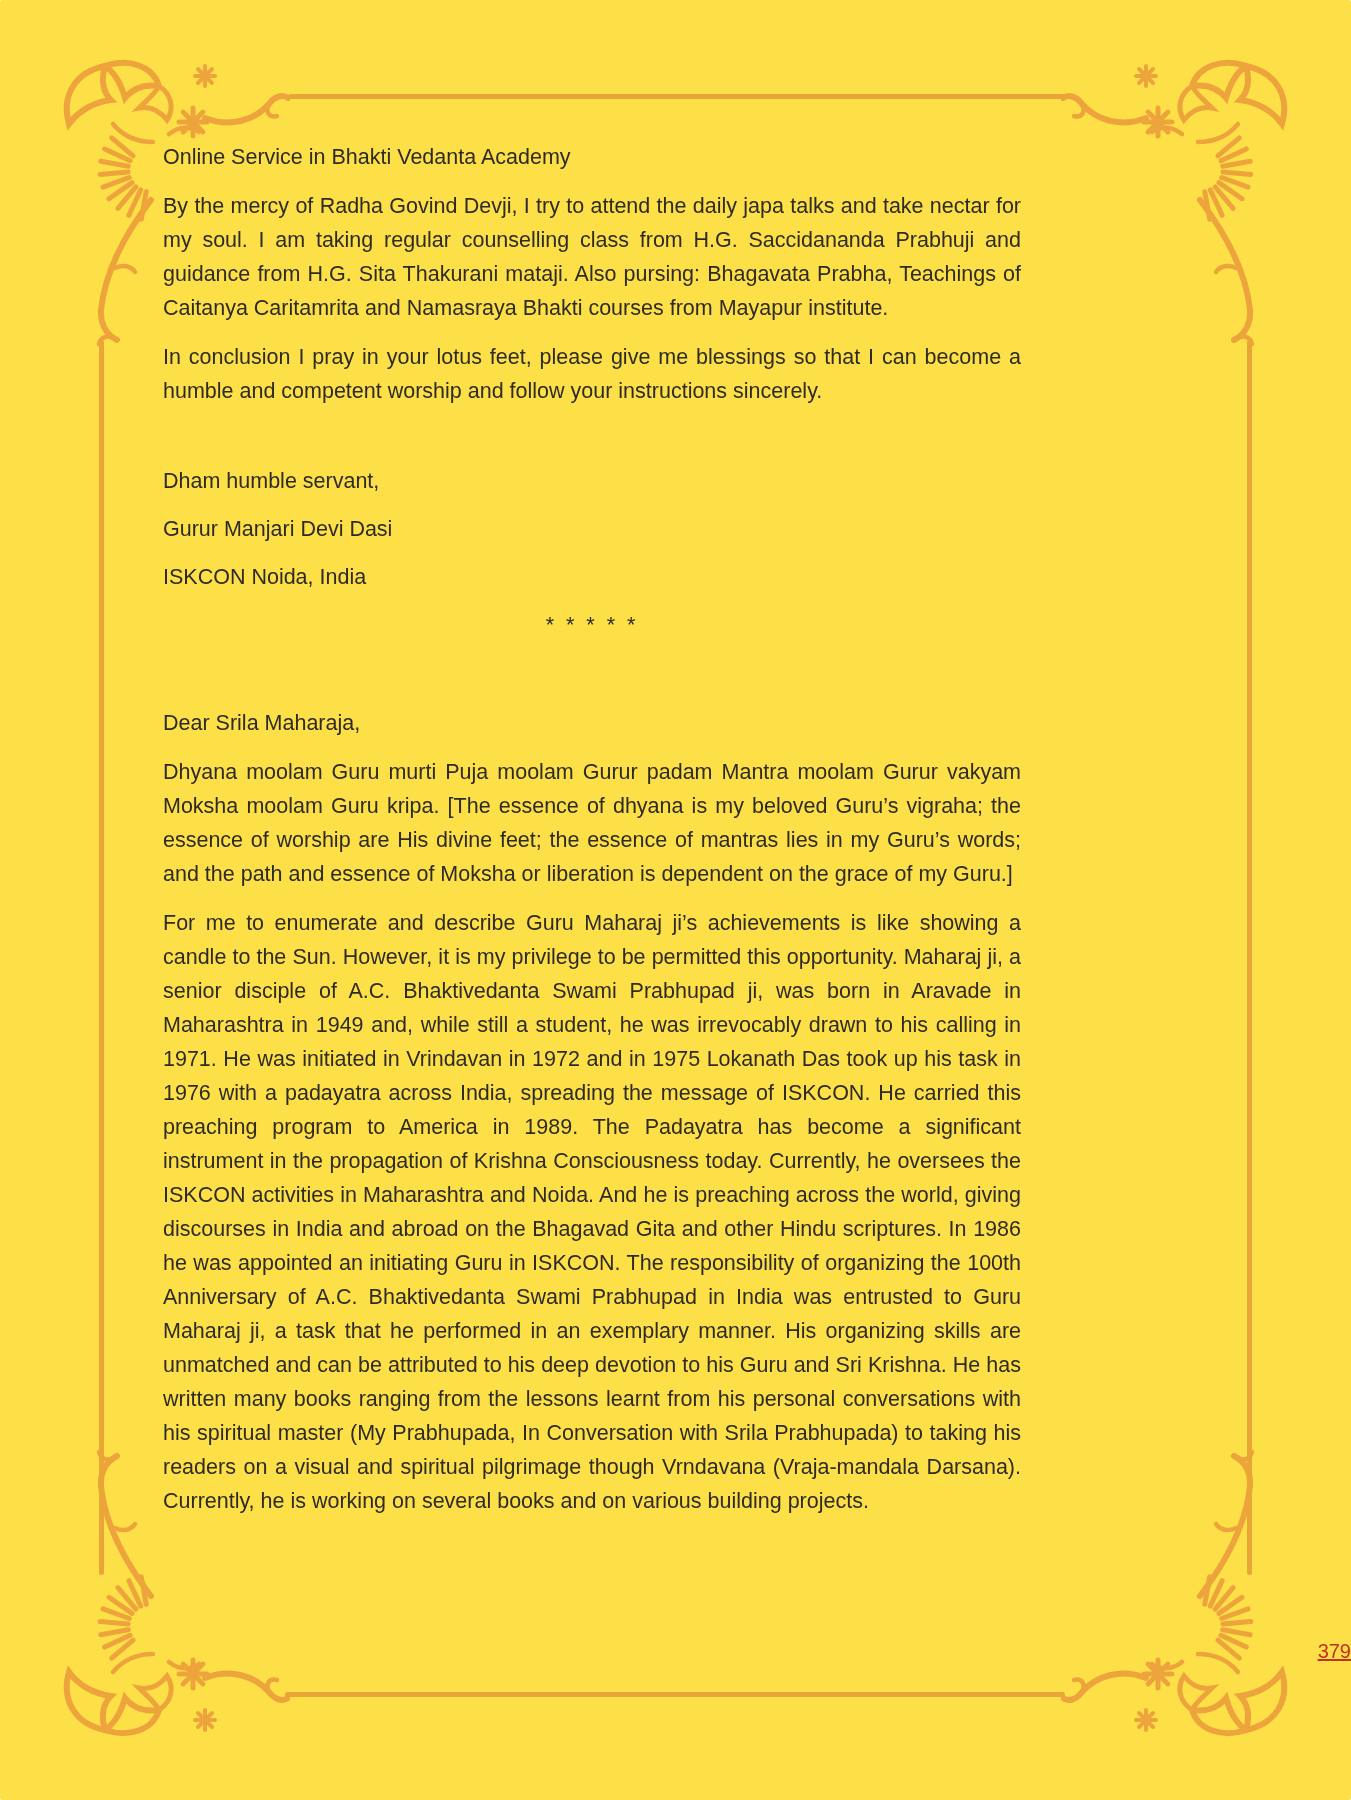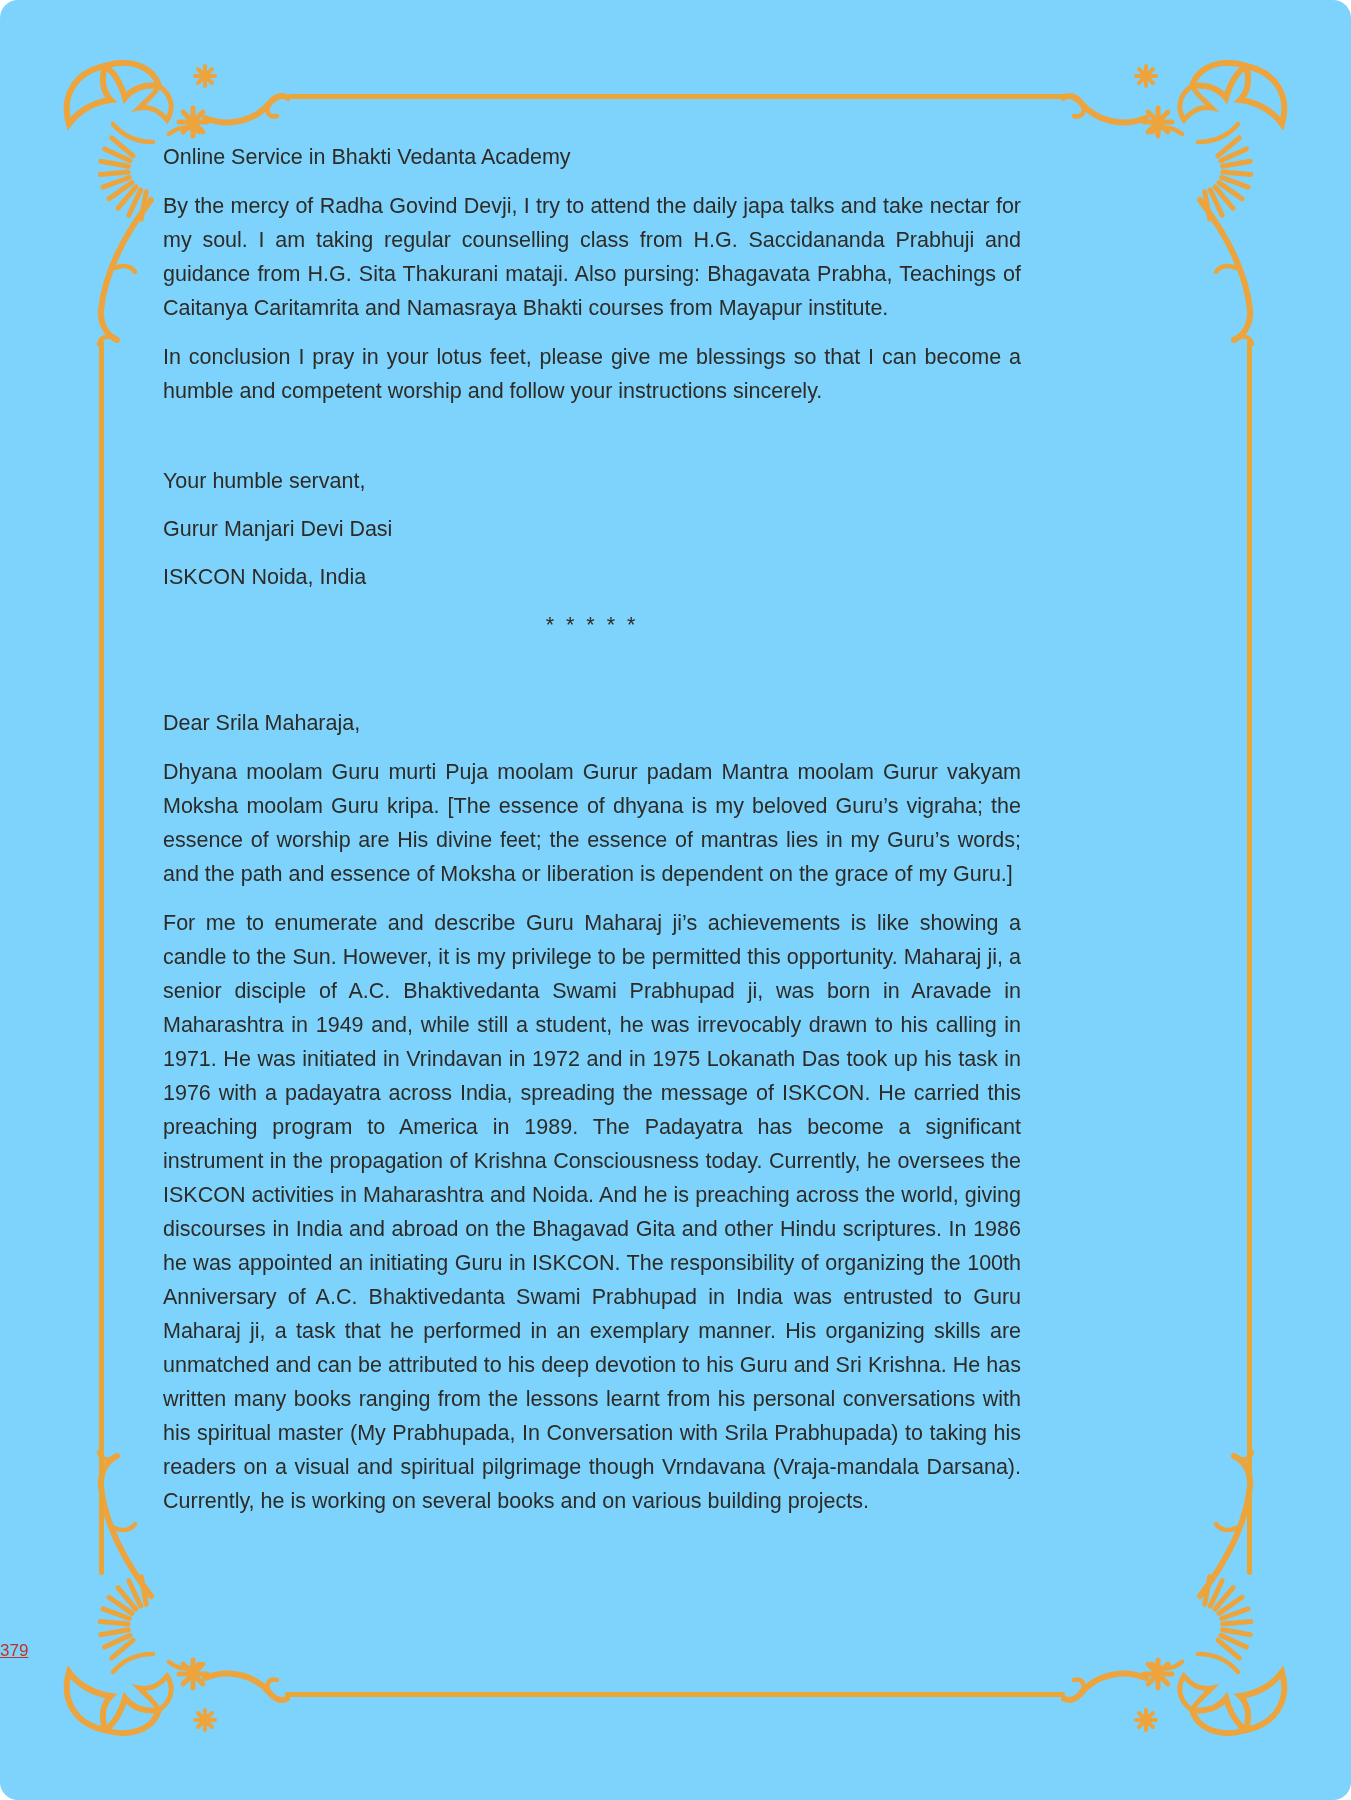--- a/index.html
+++ b/index.html
@@ -1,21 +1,21 @@
 <!DOCTYPE html>
 <html><head>
 <meta charset="utf-8">
 <style>
   html, body { margin: 0; padding: 0; background: #ffffff; }
   body { width: 1351px; height: 1800px; position: relative; font-family: "Liberation Sans", "DejaVu Sans", sans-serif; }
 
   .page {
     position: absolute; inset: 0;
-    background: #7dd3fc;
-    border-radius: 18px;
+    background: #fde047;
+    border-radius: 2px;
     overflow: hidden;
   }
 
   
   .corner { position: absolute; width: 235px; height: 290px; }
   .corner svg { width: 100%; height: 100%; display: block; }
   .corner.tl { left: 55px;  top: 58px; }
   .corner.tr { right: 55px; top: 58px; transform: scaleX(-1); }
   .corner.bl { left: 55px;  top: 1448px; transform: scaleY(-1); }
   .corner.br { right: 55px; top: 1448px; transform: scale(-1,-1); }
@@ -37,23 +37,23 @@
   .content p { margin: 0 0 15px 0; }
   .heading { text-align: left; }
   .body-text { text-align: justify; }
   .signoff { margin-top: 56px; }
   .signoff p { margin: 0 0 14px 0; }
   .separator { text-align: center; letter-spacing: 3px; margin-top: 10px !important; }
   .salutation { margin-top: 64px !important; }
 
   .page-number {
     position: absolute; left: 0; top: 1636px; width: 100%;
-    text-align: left;
+    text-align: right;
     color: #C13226;
-    font-size: 17px;
+    font-size: 20px;
     line-height: 30px;
     text-decoration: underline;
   }
 </style>
 </head>
 <body>
 
 <div class="page">
 
   <div class="corner tl">
@@ -235,21 +235,21 @@
   <div class="rule left"></div>
   <div class="rule right"></div>
 
   <main class="content">
     <p class="heading">Online Service in Bhakti Vedanta Academy</p>
 
     <p class="body-text">By the mercy of Radha Govind Devji, I try to attend the daily japa talks and take nectar for my soul. I am taking regular counselling class from H.G. Saccidananda Prabhuji and guidance from H.G. Sita Thakurani mataji. Also pursing: Bhagavata Prabha, Teachings of Caitanya Caritamrita and Namasraya Bhakti courses from Mayapur institute.</p>
     <p class="body-text">In conclusion I pray in your lotus feet, please give me blessings so that I can become a humble and competent worship and follow your instructions sincerely.</p>
 
     <div class="signoff">
-      <p>Your humble servant,</p>
+      <p>Dham humble servant,</p>
       <p>Gurur Manjari Devi Dasi</p>
       <p>ISKCON Noida, India</p>
     </div>
 
     <p class="separator">* * * * *</p>
 
     <p class="salutation">Dear Srila Maharaja,</p>
     <p class="body-text">Dhyana moolam Guru murti Puja moolam Gurur padam Mantra moolam Gurur vakyam Moksha moolam Guru kripa. [The essence of dhyana is my beloved Guru’s vigraha; the essence of worship are His divine feet; the essence of mantras lies in my Guru’s words; and the path and essence of Moksha or liberation is dependent on the grace of my Guru.]</p>
     <p class="body-text">For me to enumerate and describe Guru Maharaj ji’s achievements is like showing a candle to the Sun. However, it is my privilege to be permitted this opportunity. Maharaj ji, a senior disciple of A.C. Bhaktivedanta Swami Prabhupad ji, was born in Aravade in Maharashtra in 1949 and, while still a student, he was irrevocably drawn to his calling in 1971. He was initiated in Vrindavan in 1972 and in 1975 Lokanath Das took up his task in 1976 with a padayatra across India, spreading the message of ISKCON. He carried this preaching program to America in 1989. The Padayatra has become a significant instrument in the propagation of Krishna Consciousness today. Currently, he oversees the ISKCON activities in Maharashtra and Noida. And he is preaching across the world, giving discourses in India and abroad on the Bhagavad Gita and other Hindu scriptures. In 1986 he was appointed an initiating Guru in ISKCON. The responsibility of organizing the 100th Anniversary of A.C. Bhaktivedanta Swami Prabhupad in India was entrusted to Guru Maharaj ji, a task that he performed in an exemplary manner. His organizing skills are unmatched and can be attributed to his deep devotion to his Guru and Sri Krishna. He has written many books ranging from the lessons learnt from his personal conversations with his spiritual master (My Prabhupada, In Conversation with Srila Prabhupada) to taking his readers on a visual and spiritual pilgrimage though Vrndavana (Vraja-mandala Darsana). Currently, he is working on several books and on various building projects.</p>
   </main>

